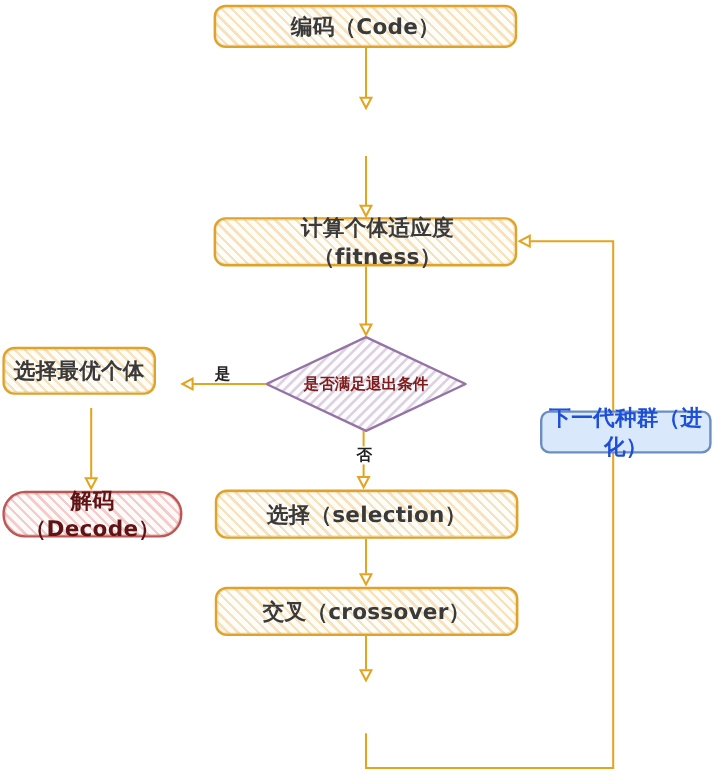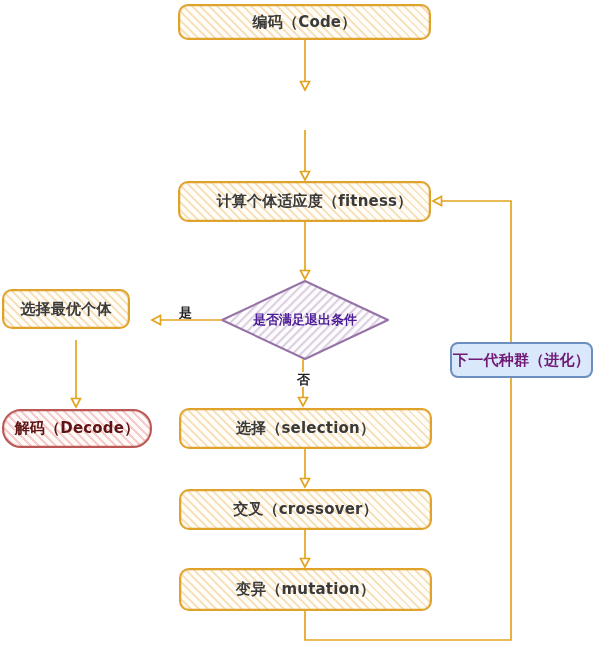--- a/index.html
+++ b/index.html
@@ -17,21 +17,21 @@
     width: 601px; height: 651px;
     z-index: 1;
   }
   .node {
     position: absolute;
     box-sizing: border-box;
     display: flex;
     align-items: center;
     justify-content: center;
     text-align: center;
-    font-size: 15px;
+    font-size: 18px;
     font-weight: bold;
     color: #3a3a3a;
     z-index: 2;
     letter-spacing: 0.2px;
   }
   .hatch-orange {
     border: 2px solid #dfa32b;
     border-radius: 10px;
     background:
       repeating-linear-gradient(45deg,
@@ -48,33 +48,33 @@
         rgba(233,148,144,0.45) 0px, rgba(233,148,144,0.45) 2px,
         rgba(255,255,255,0) 2px, rgba(255,255,255,0) 6px),
       #fffafa;
     box-shadow: inset 0 0 0 1px rgba(187,88,86,0.25);
     color: #5e1414;
   }
   .blue-note {
     border: 2px solid #6c8ebf;
     border-radius: 8px;
     background: #dae8fc;
-    color: #701a75;
+    color: #1d4ed8;
     z-index: 3;
   }
   .diamond-label {
     position: absolute;
     left: 222px; top: 281px;
     width: 166px; height: 78px;
     display: flex;
     align-items: center;
     justify-content: center;
     font-size: 13px;
     font-weight: bold;
-    color: #4c1d95;
+    color: #7f1d1d;
     z-index: 2;
   }
   .edge-label {
     position: absolute;
     font-size: 13px;
     font-weight: bold;
     color: #222222;
     z-index: 3;
     line-height: 1;
   }
@@ -151,21 +151,20 @@
   <div class="diamond-label">是否满足退出条件</div>
 
   <div class="node hatch-orange" style="left:2px; top:289px; width:128px; height:40px;">选择最优个体</div>
 
   <div class="node hatch-red" style="left:2px; top:409px; width:150px; height:39px;">解码（Decode）</div>
 
   <div class="node hatch-orange" style="left:179px; top:408px; width:253px; height:41px;">选择（selection）</div>
 
   <div class="node hatch-orange" style="left:179px; top:489px; width:253px; height:41px;">交叉（crossover）</div>
 
-  <div class="node hatch-orange" style="left:179px; top:568px; width:253px; height:43px;">变异（mutation）</div>
 
   <div class="node blue-note" style="left:450px; top:342px; width:143px; height:36px;">下一代种群（进化）</div>
 
   <div class="edge-label" id="edge-label-yes" style="left:179px; top:306px;">是</div>
 
   <div class="edge-label" id="edge-label-no" style="left:295px; top:372px;">否</div>
 
 </div>
 
 </body></html>

